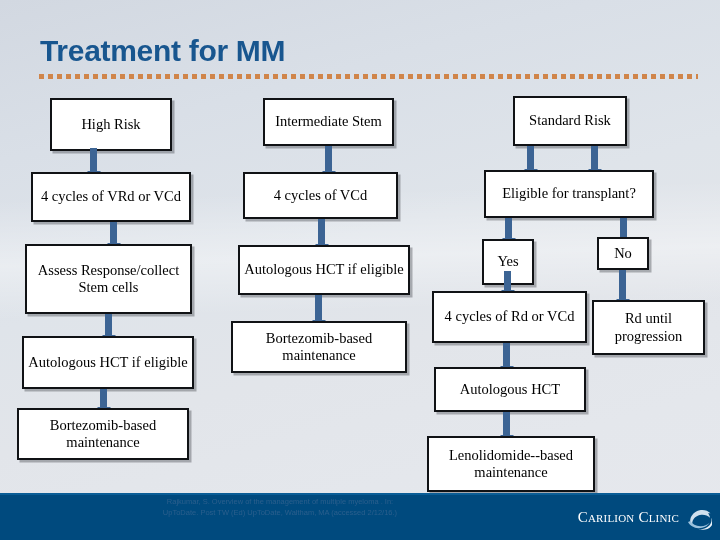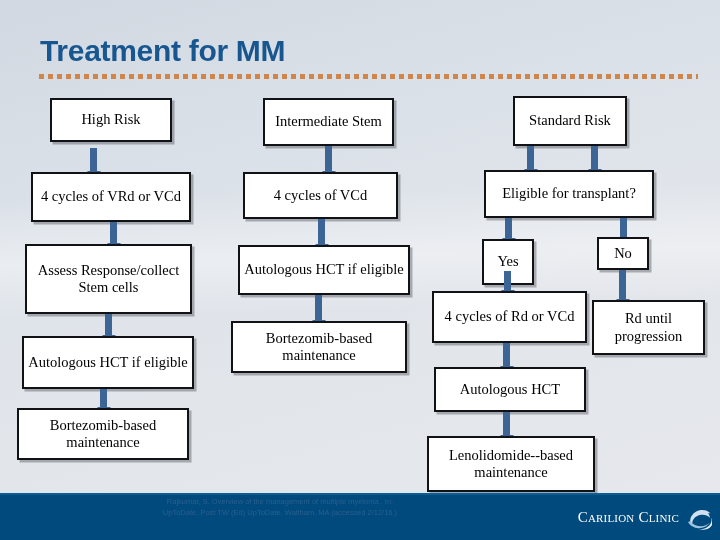--- a/index.html
+++ b/index.html
@@ -134,21 +134,21 @@
 </head>
 <body>
 
 <div id="slide">
 
   <div id="sheen"></div>
 
   <div id="title">Treatment for MM</div>
   <div id="title-rule"></div>
 
-  <div class="node" style="left:50px; top:98px; width:122px; height:44px;">
+  <div class="node" style="left:50px; top:98px; width:122px; height:53px;">
     <span class="txt">High Risk</span>
   </div>
   <div class="conn" style="left:90px; top:148px; height:24px;"></div>
 
   <div class="node" style="left:31px; top:172px; width:160px; height:50px;">
     <span class="txt">4 cycles of VRd or VCd</span>
   </div>
   <div class="conn" style="left:110px; top:222px; height:22px;"></div>
 
   <div class="node" style="left:25px; top:244px; width:167px; height:70px;">

